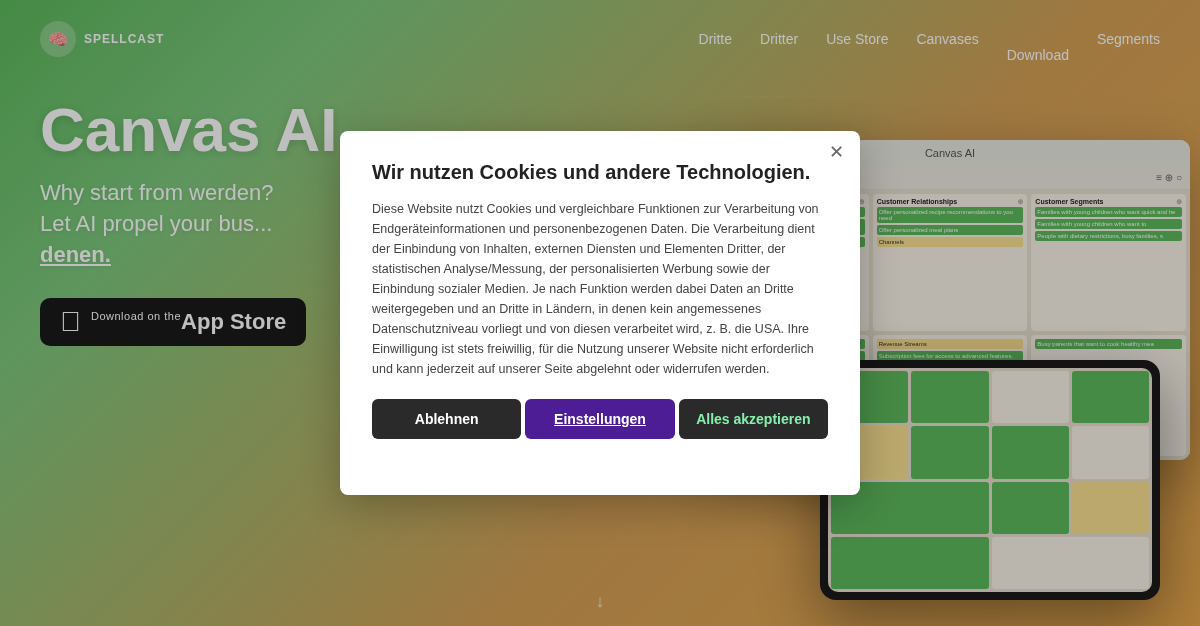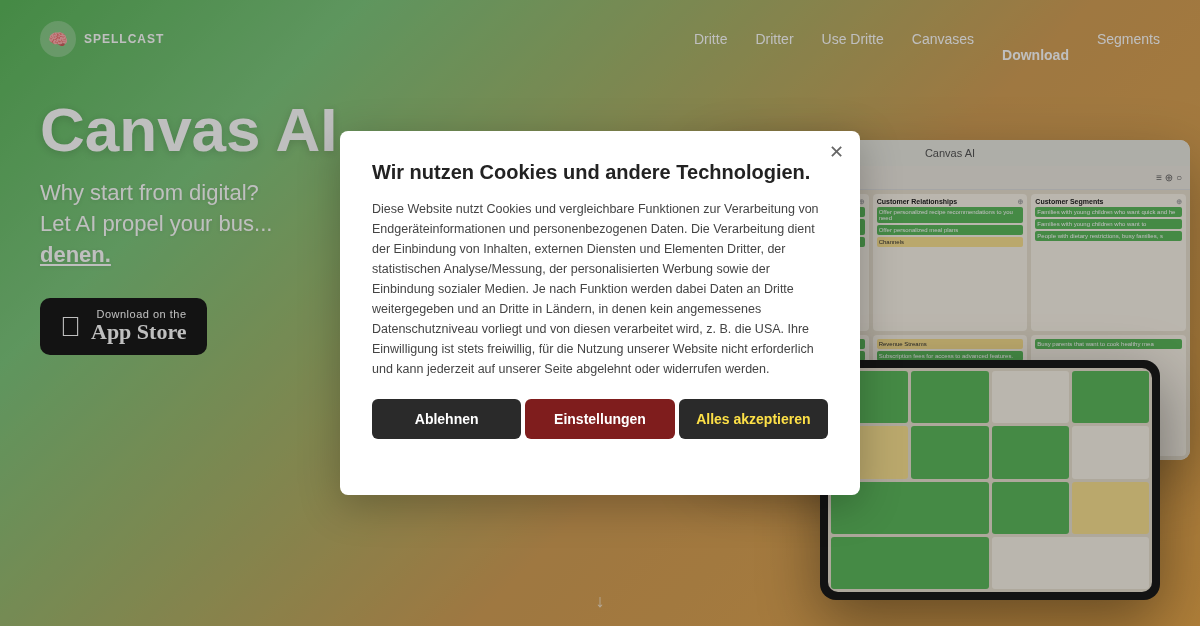--- a/index.html
+++ b/index.html
@@ -42,21 +42,21 @@
       align-items: center;
     }
     nav a {
       color: white;
       text-decoration: none;
       font-size: 14px;
       font-weight: 500;
       cursor: pointer;
     }
     nav a.active {
-      font-weight: 700;
+      font-weight: 400;
       margin-top: 33px;
     }
 
     
     .hero {
       padding: 20px 40px 0;
       position: relative;
       z-index: 1;
     }
     .hero h1 {
@@ -91,33 +91,31 @@
       margin-top: 28px;
       cursor: pointer;
       text-decoration: none;
     }
     .app-store-btn .apple-icon {
       font-size: 28px;
       line-height: 1;
     }
     .app-store-btn .btn-text {
       display: flex;
-      flex-direction: column;
-      align-items: flex-end;
+      align-items: flex-start;
     }
     .app-store-btn .btn-text .small {
       font-size: 11px;
       font-weight: 400;
       letter-spacing: 0.5px;
     }
     .app-store-btn .btn-text .big {
       font-size: 22px;
       font-weight: 700;
       line-height: 1.1;
-      font-family: Liberation Serif, serif;
     }
 
     
     .screens-area {
       position: absolute;
       right: -20px;
       top: 60px;
       width: 580px;
       height: 560px;
     }
@@ -302,26 +300,27 @@
       border: none;
       font-size: 14px;
       font-weight: 600;
       cursor: pointer;
     }
     .modal-btn-reject {
       background: #2a2a2a;
       color: white;
     }
     .modal-btn-settings {
-      background: #7f1d1d;
-      color: white;
+      background: #4c1d95;
+      color: white;
+      text-decoration: underline;
     }
     .modal-btn-accept {
       background: #2a2a2a;
-      color: #fde047;
+      color: #86efac;
     }
     .modal-footer {
       display: flex;
       justify-content: space-between;
       align-items: center;
       font-size: 12px;
       color: #666;
     }
     .modal-footer-left {
       display: flex;
@@ -345,31 +344,31 @@
   <div class="logo-area">
     <svg class="logo-icon" viewBox="0 0 40 40" fill="none">
       <circle cx="20" cy="20" r="20" fill="rgba(255,255,255,0.25)"></circle>
       <text x="50%" y="55%" text-anchor="middle" dominant-baseline="middle" font-size="18" fill="white">🧠</text>
     </svg>
     <span class="logo-text">SPELLCAST</span>
   </div>
   <nav>
     <a>Dritte</a>
     <a>Dritter</a>
-    <a>Use Dritte</a>
+    <a>Use Store</a>
     <a>Canvases</a>
     <a class="active">Download</a>
     <a>Segments</a>
   </nav>
 </header>
 
 <div class="hero">
   <h1>Canvas AI</h1>
   <p>
-    <span>Why start from digital?</span><br>
+    <span>Why start from werden?</span><br>
     <span>Let AI propel your bus</span>...<br>
     <strong>denen.</strong>
   </p>
   <button class="app-store-btn">
     <span class="apple-icon"></span>
     <span class="btn-text">
       <span class="small">Download on the</span>
       <span class="big">App Store</span>
     </span>
   </button>

